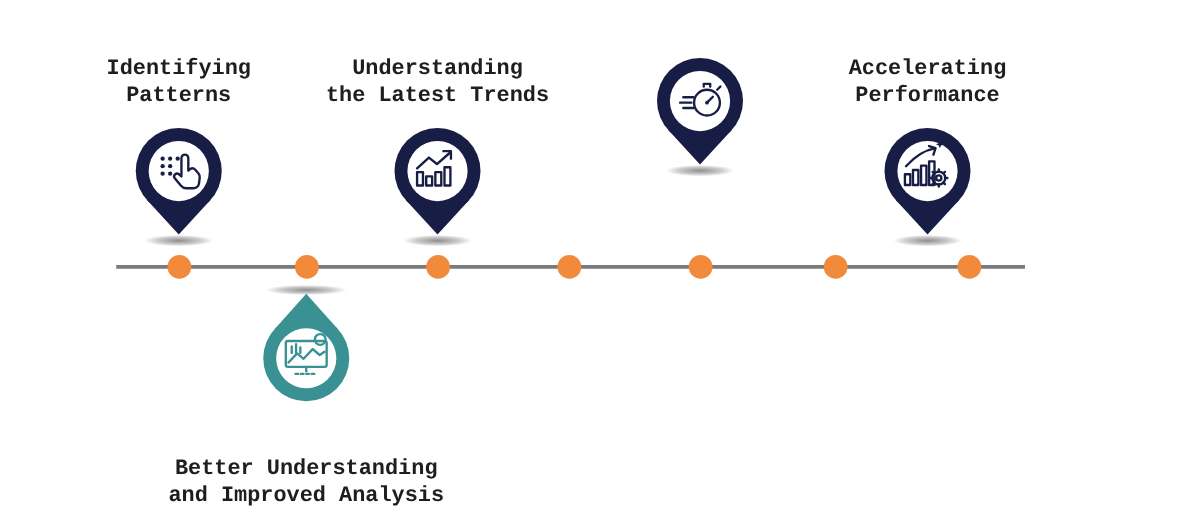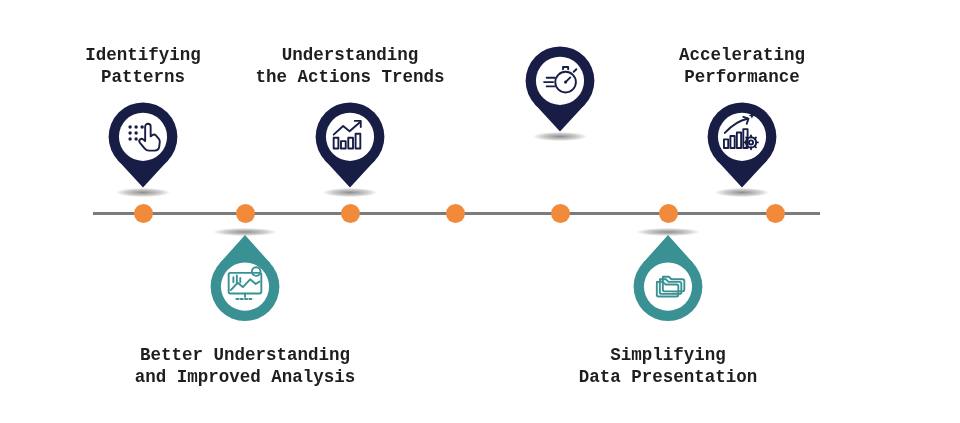--- a/index.html
+++ b/index.html
@@ -6,21 +6,21 @@
   #canvas{
     position:relative;width:960px;height:423px;background:#fff;overflow:hidden;
     font-family:Liberation Mono, monospace;color:var(--text,#1e1e1e);
   }
   
   .tl-line{position:absolute;left:93px;top:212px;width:727px;height:3px;background:var(--line,#7b7b7b);}
   .tl-dot{position:absolute;top:204px;width:19px;height:19px;border-radius:50%;background:var(--orange,#f18a3b);}
   
   .item{position:absolute;width:240px;display:flex;flex-direction:column;align-items:center;}
   .item.top{top:32px;}
-  .item.bottom{top:228px;}
+  .item.bottom{top:228px;gap:20px;}
   .label{
     text-align:center;font-size:17.5px;font-weight:bold;line-height:22px;
     white-space:pre-line;color:var(--text,#1e1e1e);
   }
   .top-label{height:56px;display:flex;align-items:flex-end;justify-content:center;}
   .bottom-label{margin-top:16px;}
   .marker-wrap{position:relative;width:86px;height:100px;margin-top:10px;}
   .item.bottom .marker-wrap{margin-top:0;}
   .marker{display:block;width:86px;height:100px;position:relative;z-index:2;}
   .shadow{position:absolute;left:50%;transform:translateX(-50%);width:54px;height:9px;border-radius:50%;
@@ -76,21 +76,21 @@
               <circle cx="42" cy="47.5" r="2"></circle>
           </g>
           <path class="stroke-n sfw" d="M52.5 33 a3.2 3.2 0 0 1 6.4 0 v11.5 l1.8 -1.4 a3.4 3.4 0 0 1 4.5 0.5 l3 3.4 a5.6 5.6 0 0 1 1.3 4.2 l-0.6 5 a5.4 5.4 0 0 1 -5.4 4.8 h-6.6 a6.2 6.2 0 0 1 -4.8 -2.3 l-5.8 -7 a2.7 2.7 0 0 1 3.9 -3.7 l2.3 2 Z"></path>
         </g>
       </svg>
     </div>
   </div>
 
   <div class="item top" style="left:230px">
     <div class="label top-label">Understanding
-the Actions Trends</div>
+the Latest Trends</div>
     <div class="marker-wrap">
       <div class="shadow pin-shadow"></div>
       <svg class="marker" viewBox="0 0 100 116">
         <g class="fill-body">
             <circle cx="50" cy="45" r="40"></circle>
             <path d="M50 104 L20.3 71.8 L79.7 71.8 Z"></path>
           </g>
         <circle class="fill-w" cx="50" cy="45" r="28"></circle>
         <g>
           <path class="stroke-n" d="M31 42.5 L42 32.5 L49.5 38.5 L61.5 28"></path>
@@ -177,35 +177,14 @@
           <path class="stroke-t dashed" d="M40 82.5 h20"></path>
           <circle class="stroke-t sfw" cx="63" cy="50.5" r="5"></circle>
         </g>
       </svg>
     </div>
     <div class="label bottom-label">Better Understanding
 and Improved Analysis</div>
   </div>
 
 
-  <div class="item bottom" style="left:548px">
-    <div class="marker-wrap">
-      <div class="shadow drop-shadow"></div>
-      <svg class="marker" viewBox="0 0 100 116">
-        <g class="fill-drop">
-            <circle cx="50" cy="68" r="40"></circle>
-            <path d="M50 8 L20.3 41.2 L79.7 41.2 Z"></path>
-          </g>
-        <circle class="fill-w" cx="50" cy="68" r="28"></circle>
-        <g>
-          <path class="stroke-t sfw" transform="translate(7,-6)" d="M37 62.5 h7 l3 3 h13 a2 2 0 0 1 2 2 v10 a2 2 0 0 1 -2 2 h-21 a2 2 0 0 1 -2 -2 v-13 a2 2 0 0 1 2 -2 Z"></path>
-          <path class="stroke-t sfw" transform="translate(3.5,-3)" d="M37 62.5 h7 l3 3 h13 a2 2 0 0 1 2 2 v10 a2 2 0 0 1 -2 2 h-21 a2 2 0 0 1 -2 -2 v-13 a2 2 0 0 1 2 -2 Z"></path>
-          <path class="stroke-t sfw" d="M37 62.5 h7 l3 3 h13 a2 2 0 0 1 2 2 v10 a2 2 0 0 1 -2 2 h-21 a2 2 0 0 1 -2 -2 v-13 a2 2 0 0 1 2 -2 Z"></path>
-          <circle class="fill-t" cx="56" cy="76" r="1.1"></circle>
-          <circle class="fill-t" cx="59.5" cy="76" r="1.1"></circle>
-        </g>
-      </svg>
-    </div>
-    <div class="label bottom-label">Simplifying
-Data Presentation</div>
-  </div>
 
 </div>
 
 </body></html>

